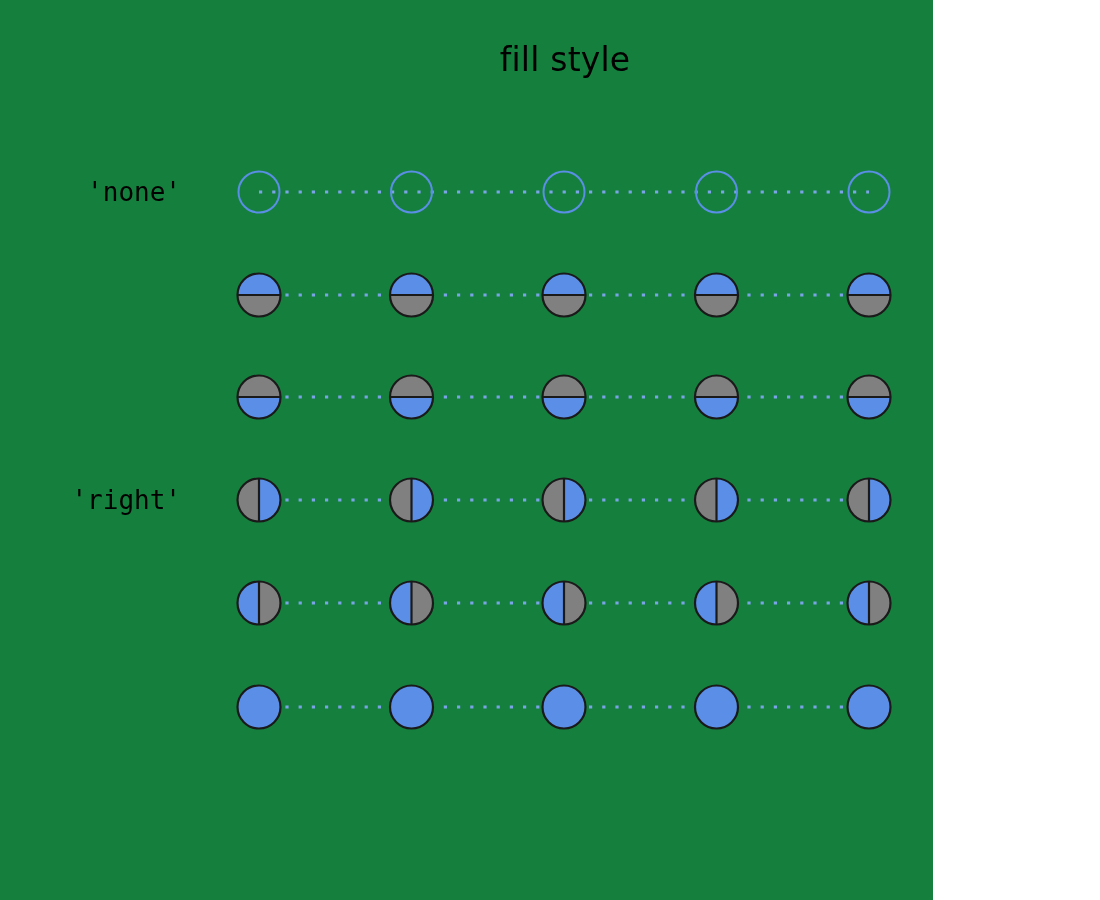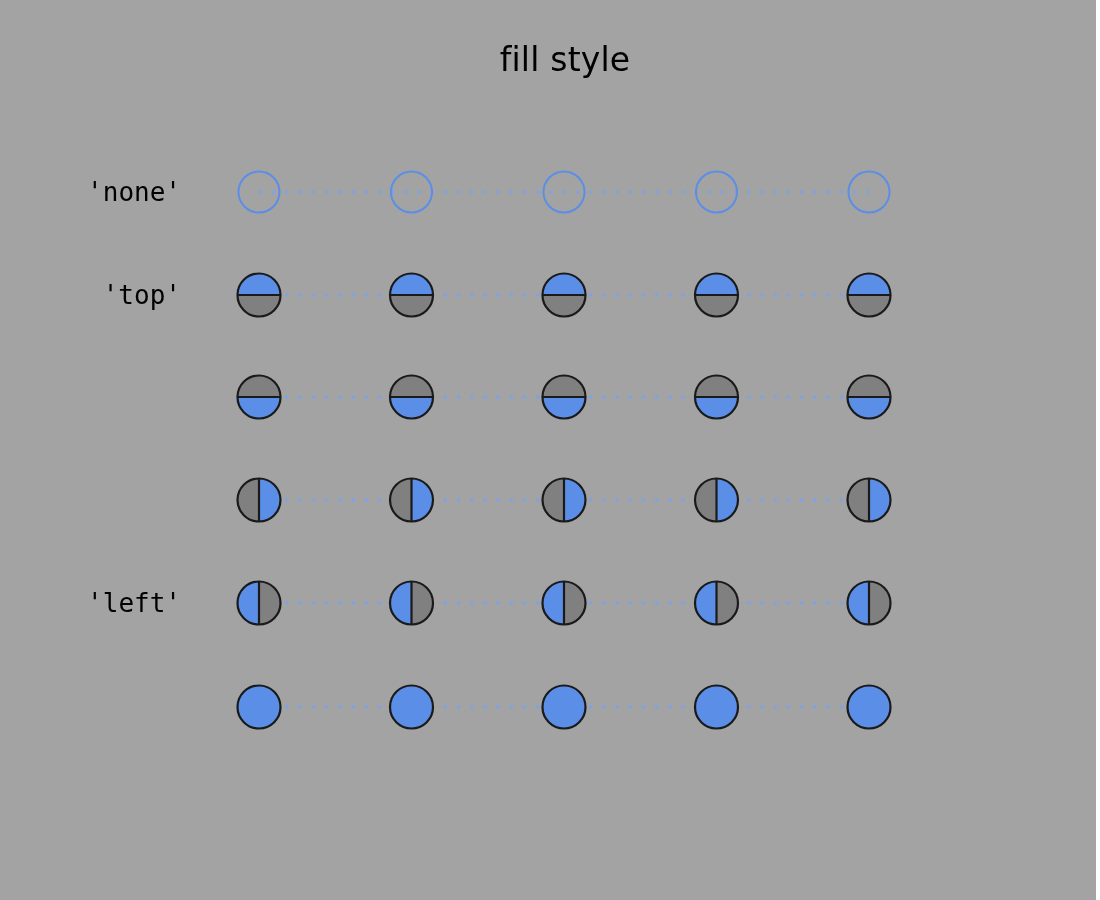--- a/index.html
+++ b/index.html
@@ -8,23 +8,23 @@
     background: #ffffff;
   }
   body {
     width: 1100px;
     height: 900px;
     font-family: "DejaVu Sans", sans-serif;
     overflow: hidden;
   }
   #figure {
     position: relative;
-    width: 1096px;
+    width: 933px;
     height: 900px;
-    background: #a3a3a3;
+    background: #15803d;
   }
   #figure-title {
     position: absolute;
     left: 0;
     top: 40px;
     width: 1130px;
     text-align: center;
     font-family: "DejaVu Sans", sans-serif;
     font-size: 33px;
     font-weight: 400;
@@ -92,21 +92,20 @@
         <g>
           <circle cx="535.5" cy="30" r="20.5" fill="none" stroke="#5b8ee6" stroke-width="2"></circle>
         </g>
         <g>
           <circle cx="688" cy="30" r="20.5" fill="none" stroke="#5b8ee6" stroke-width="2"></circle>
         </g>
       </svg>
     </div>
 
     <div class="series-row" style="top:265px;">
-      <div class="row-label">'top'</div>
       <svg class="row-svg" viewBox="0 0 919 60" xmlns="http://www.w3.org/2000/svg">
         <line x1="78" y1="30" x2="688" y2="30" stroke="#7ba3e8" stroke-width="3.2" stroke-linecap="butt" stroke-dasharray="3.2 10"></line>
         <g>
           <path d="M 56.5,30 A 21.5,21.5 0 0 1 99.5,30 Z" fill="#5b8ee6"></path>
           <path d="M 56.5,30 A 21.5,21.5 0 0 0 99.5,30 Z" fill="#808080"></path>
           <circle cx="78" cy="30" r="21.5" fill="none" stroke="#1a1a1a" stroke-width="2.2"></circle>
           <line x1="56.5" y1="30" x2="99.5" y2="30" stroke="#1a1a1a" stroke-width="2.2"></line>
         </g>
         <g>
           <path d="M 209,30 A 21.5,21.5 0 0 1 252,30 Z" fill="#5b8ee6"></path>
@@ -165,20 +164,21 @@
         <g>
           <path d="M 666.5,30 A 21.5,21.5 0 0 0 709.5,30 Z" fill="#5b8ee6"></path>
           <path d="M 666.5,30 A 21.5,21.5 0 0 1 709.5,30 Z" fill="#808080"></path>
           <circle cx="688" cy="30" r="21.5" fill="none" stroke="#1a1a1a" stroke-width="2.2"></circle>
           <line x1="666.5" y1="30" x2="709.5" y2="30" stroke="#1a1a1a" stroke-width="2.2"></line>
         </g>
       </svg>
     </div>
 
     <div class="series-row" style="top:470px;">
+      <div class="row-label">'right'</div>
       <svg class="row-svg" viewBox="0 0 919 60" xmlns="http://www.w3.org/2000/svg">
         <line x1="78" y1="30" x2="688" y2="30" stroke="#7ba3e8" stroke-width="3.2" stroke-linecap="butt" stroke-dasharray="3.2 10"></line>
         <g>
           <path d="M 78,8.5 A 21.5,21.5 0 0 1 78,51.5 Z" fill="#5b8ee6"></path>
           <path d="M 78,8.5 A 21.5,21.5 0 0 0 78,51.5 Z" fill="#808080"></path>
           <circle cx="78" cy="30" r="21.5" fill="none" stroke="#1a1a1a" stroke-width="2.2"></circle>
           <line x1="78" y1="8.5" x2="78" y2="51.5" stroke="#1a1a1a" stroke-width="2.2"></line>
         </g>
         <g>
           <path d="M 230.5,8.5 A 21.5,21.5 0 0 1 230.5,51.5 Z" fill="#5b8ee6"></path>
@@ -201,21 +201,20 @@
         <g>
           <path d="M 688,8.5 A 21.5,21.5 0 0 1 688,51.5 Z" fill="#5b8ee6"></path>
           <path d="M 688,8.5 A 21.5,21.5 0 0 0 688,51.5 Z" fill="#808080"></path>
           <circle cx="688" cy="30" r="21.5" fill="none" stroke="#1a1a1a" stroke-width="2.2"></circle>
           <line x1="688" y1="8.5" x2="688" y2="51.5" stroke="#1a1a1a" stroke-width="2.2"></line>
         </g>
       </svg>
     </div>
 
     <div class="series-row" style="top:573px;">
-      <div class="row-label">'left'</div>
       <svg class="row-svg" viewBox="0 0 919 60" xmlns="http://www.w3.org/2000/svg">
         <line x1="78" y1="30" x2="688" y2="30" stroke="#7ba3e8" stroke-width="3.2" stroke-linecap="butt" stroke-dasharray="3.2 10"></line>
         <g>
           <path d="M 78,8.5 A 21.5,21.5 0 0 0 78,51.5 Z" fill="#5b8ee6"></path>
           <path d="M 78,8.5 A 21.5,21.5 0 0 1 78,51.5 Z" fill="#808080"></path>
           <circle cx="78" cy="30" r="21.5" fill="none" stroke="#1a1a1a" stroke-width="2.2"></circle>
           <line x1="78" y1="8.5" x2="78" y2="51.5" stroke="#1a1a1a" stroke-width="2.2"></line>
         </g>
         <g>
           <path d="M 230.5,8.5 A 21.5,21.5 0 0 0 230.5,51.5 Z" fill="#5b8ee6"></path>

